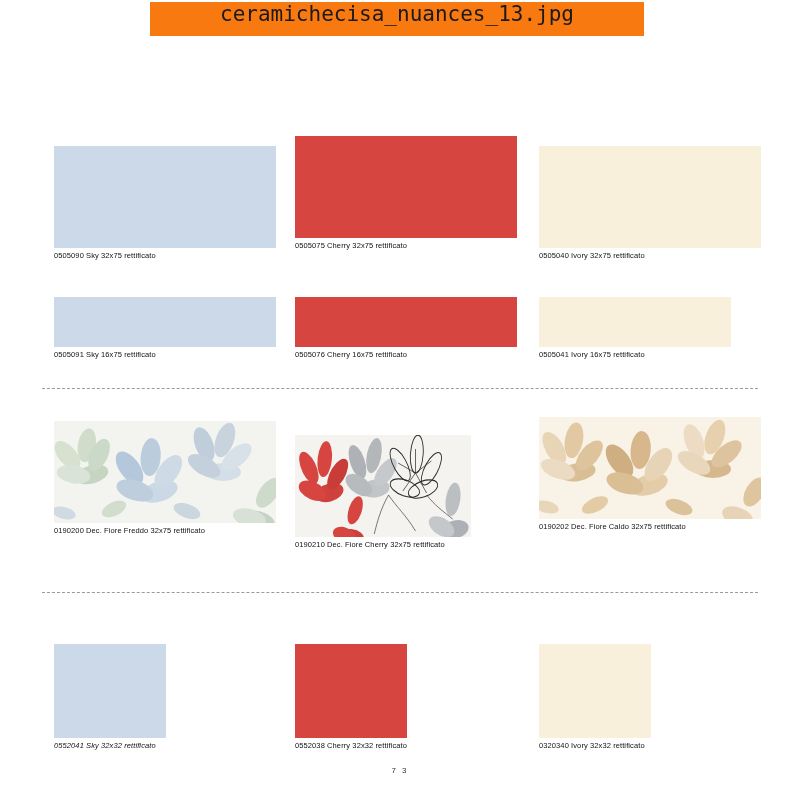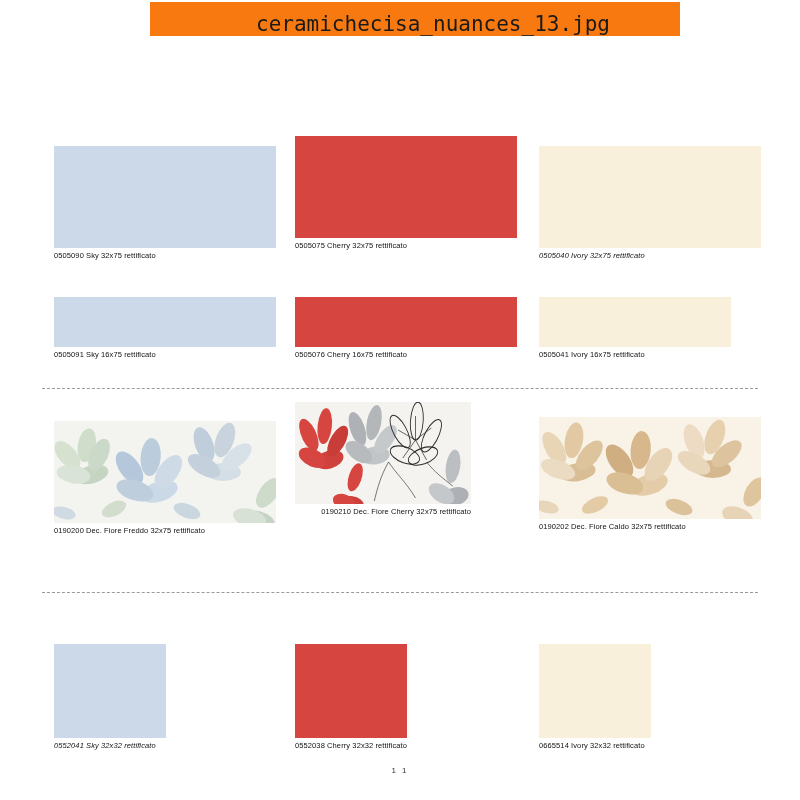--- a/index.html
+++ b/index.html
@@ -21,23 +21,22 @@
   }
   
   .title-banner {
     position: absolute;
     left: 150px;
     top: 2px;
     width: 494px;
     height: 34px;
     background: #f97911;
     display: flex;
-    align-items: flex-end;
+    align-items: flex-start;
     justify-content: center;
-    padding-left: 36px;
   }
   .title-text {
     font-family: "DejaVu Sans Mono", monospace;
     font-size: 21px;
     color: #1a1a1a;
     letter-spacing: 0px;
     white-space: nowrap;
   }
   
   .swatch {
@@ -91,21 +90,21 @@
   <div class="swatch" style="left:42px; top:146px; width:222px;">
     <div class="chip" style="height:102px; background:#ccd9e8;"></div>
     <div class="caption">0505090 Sky  32x75   rettificato</div>
   </div>
 
   <div class="swatch" style="left:283px; top:136px; width:222px;">
     <div class="chip" style="height:102px; background:#d6453f;"></div>
     <div class="caption">0505075 Cherry  32x75   rettificato</div>
   </div>
 
-  <div class="swatch" style="left:527px; top:146px; width:222px;font-style:italic;">
+  <div class="swatch" style="left:527px; top:146px; width:222px;">
     <div class="chip" style="height:102px; background:#f9f0dc;"></div>
     <div class="caption">0505040 Ivory  32x75   rettificato</div>
   </div>
 
   <div class="swatch" style="left:42px; top:297px; width:222px;">
     <div class="chip" style="height:50px; background:#ccd9e8;"></div>
     <div class="caption">0505091 Sky  16x75   rettificato</div>
   </div>
 
   <div class="swatch" style="left:283px; top:297px; width:222px;">
@@ -158,21 +157,21 @@
 
           <ellipse cx="60" cy="88" rx="13" ry="7" fill="#d2dccc" transform="rotate(-25 60 88)"></ellipse>
           <ellipse cx="133" cy="90" rx="14" ry="7" fill="#c8d6de" transform="rotate(20 133 90)"></ellipse>
           <ellipse cx="10" cy="92" rx="12" ry="6" fill="#cfd9e2" transform="rotate(15 10 92)"></ellipse>
         </g>
       </svg>
     </div>
     <div class="caption">0190200 Dec. Fiore Freddo  32x75   rettificato</div>
   </div>
 
-  <div class="swatch" style="left:283px; top:402px; width:176px;text-align:right;">
+  <div class="swatch" style="left:283px; top:435px; width:176px;">
     <div class="chip" style="height:102px; background:#f4f3f0;">
       <svg viewBox="0 0 222 102" preserveAspectRatio="none" aria-hidden="true">
         <rect x="0" y="0" width="222" height="102" fill="#f4f3f0"></rect>
         <g>
 
           <g transform="translate(35,42)">
             <ellipse cx="0" cy="-18" rx="9" ry="18" fill="#d6453f" transform="rotate(8)"></ellipse>
             <ellipse cx="17" cy="-5" rx="9" ry="18" fill="#cf413c" transform="rotate(78)"></ellipse>
             <ellipse cx="10" cy="17" rx="9" ry="18" fill="#d6453f" transform="rotate(148)"></ellipse>
             <ellipse cx="-13" cy="14" rx="9" ry="18" fill="#c93d39" transform="rotate(218)"></ellipse>
@@ -271,18 +270,18 @@
     <div class="caption">0552041 Sky  32x32 rettificato</div>
   </div>
 
   <div class="swatch" style="left:283px; top:644px; width:112px;">
     <div class="chip" style="height:94px; background:#d6453f;"></div>
     <div class="caption">0552038 Cherry  32x32 rettificato</div>
   </div>
 
   <div class="swatch" style="left:527px; top:644px; width:112px;">
     <div class="chip" style="height:94px; background:#f9f0dc;"></div>
-    <div class="caption">0665514 Ivory  32x32 rettificato</div>
-  </div>
-
-  <div class="footer">1 1</div>
+    <div class="caption">0320340 Ivory  32x32 rettificato</div>
+  </div>
+
+  <div class="footer">7 3</div>
 
 </div>
 
 </body></html>

